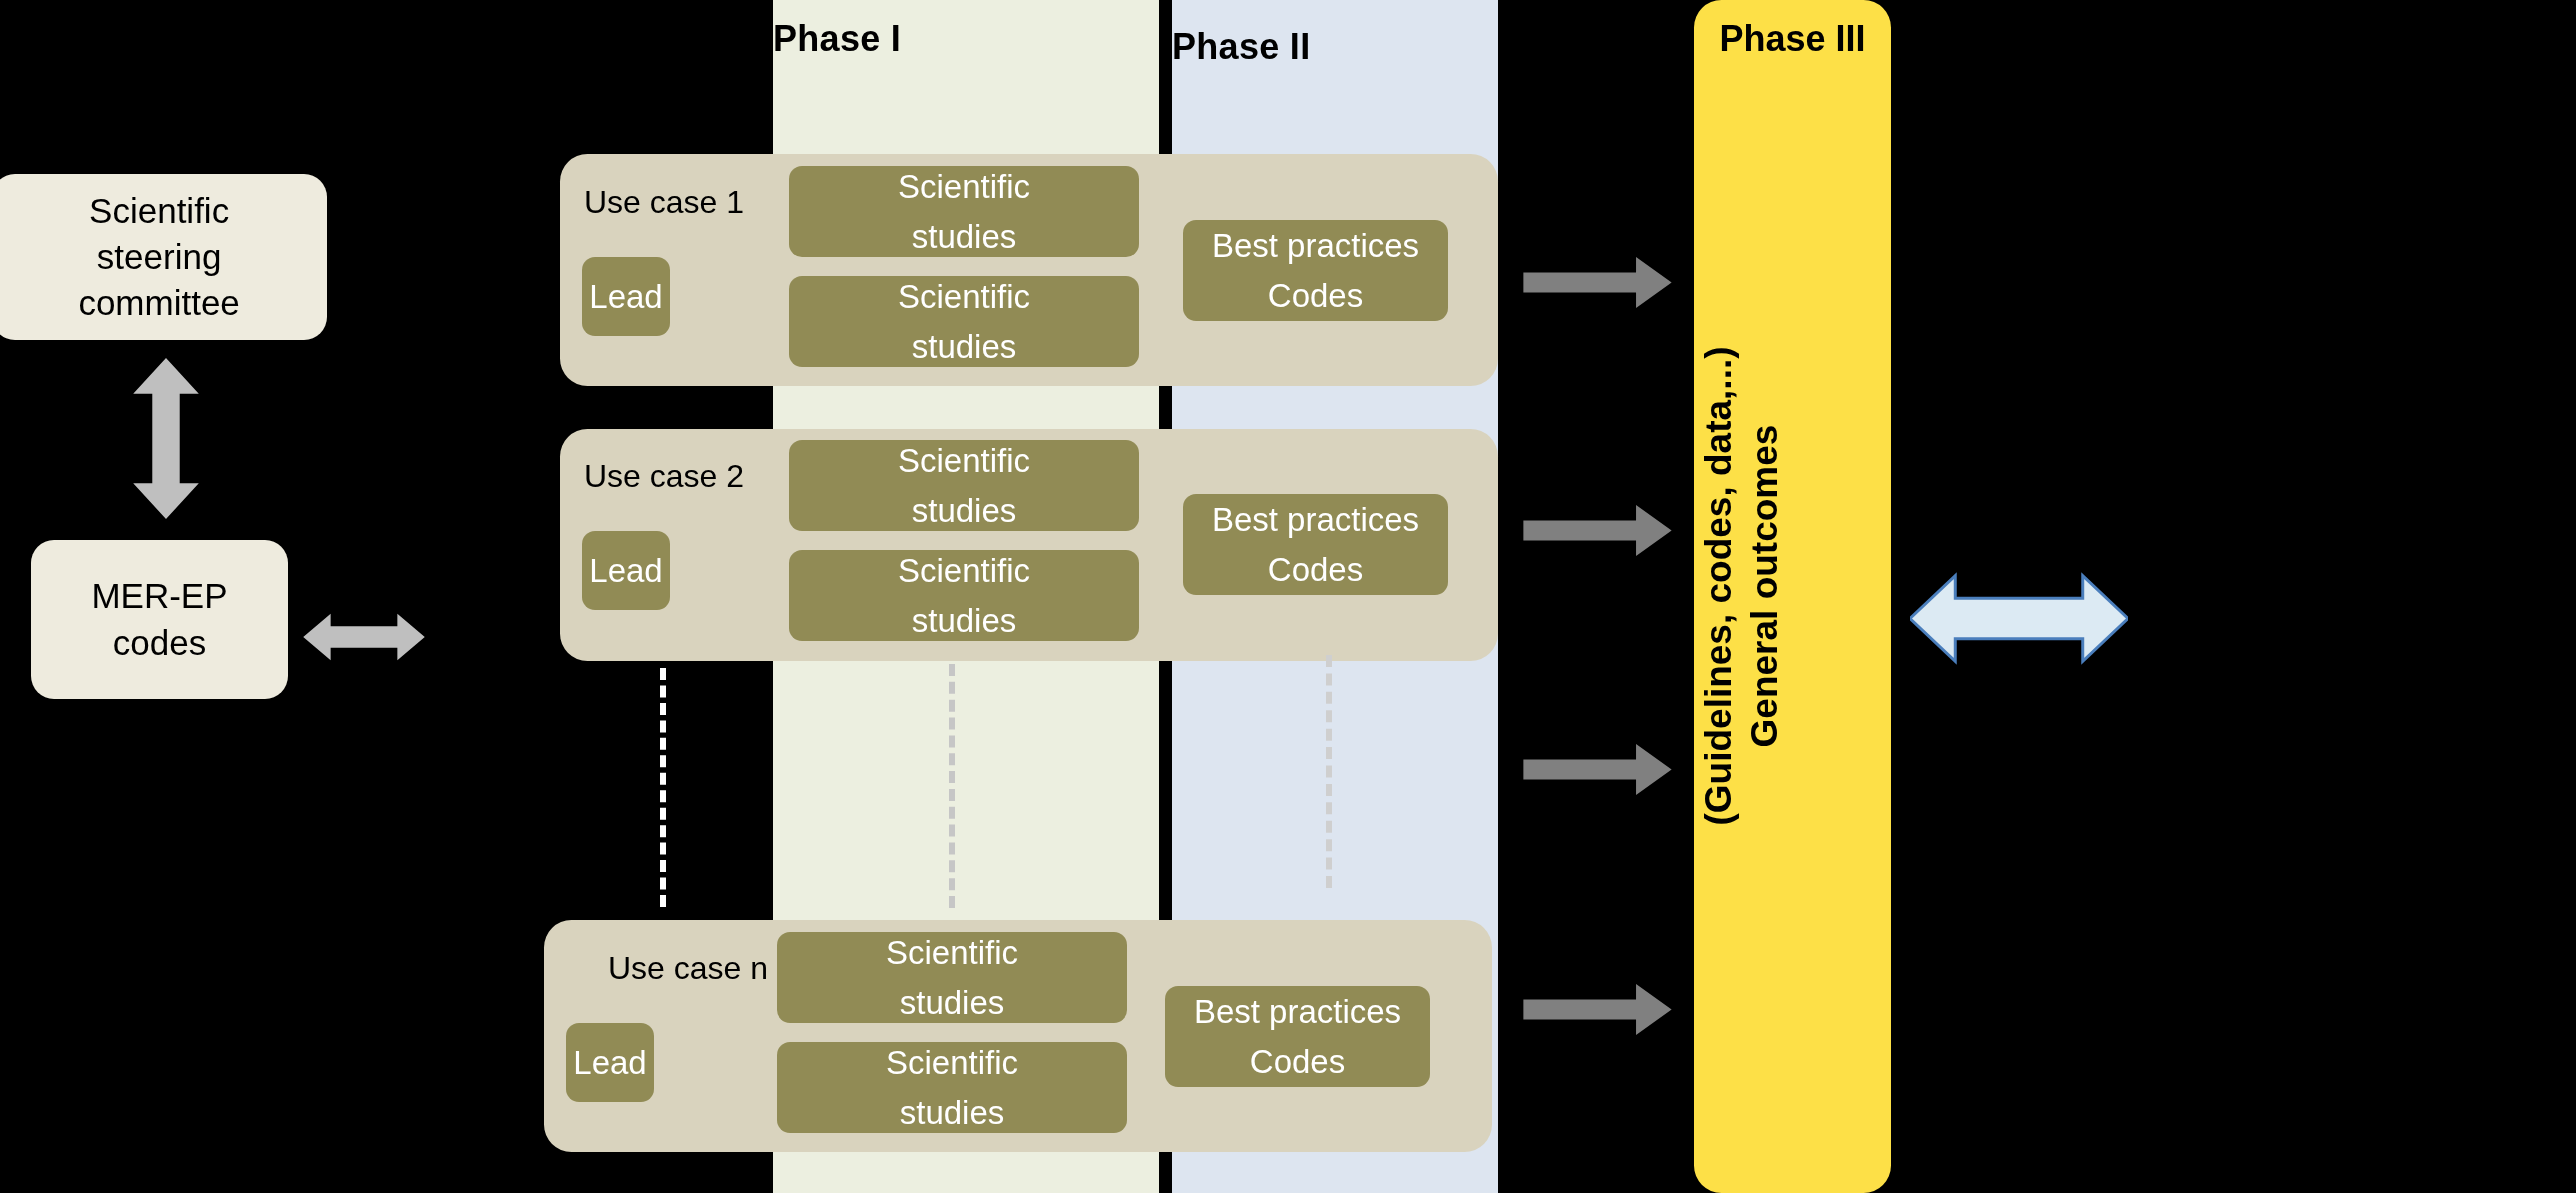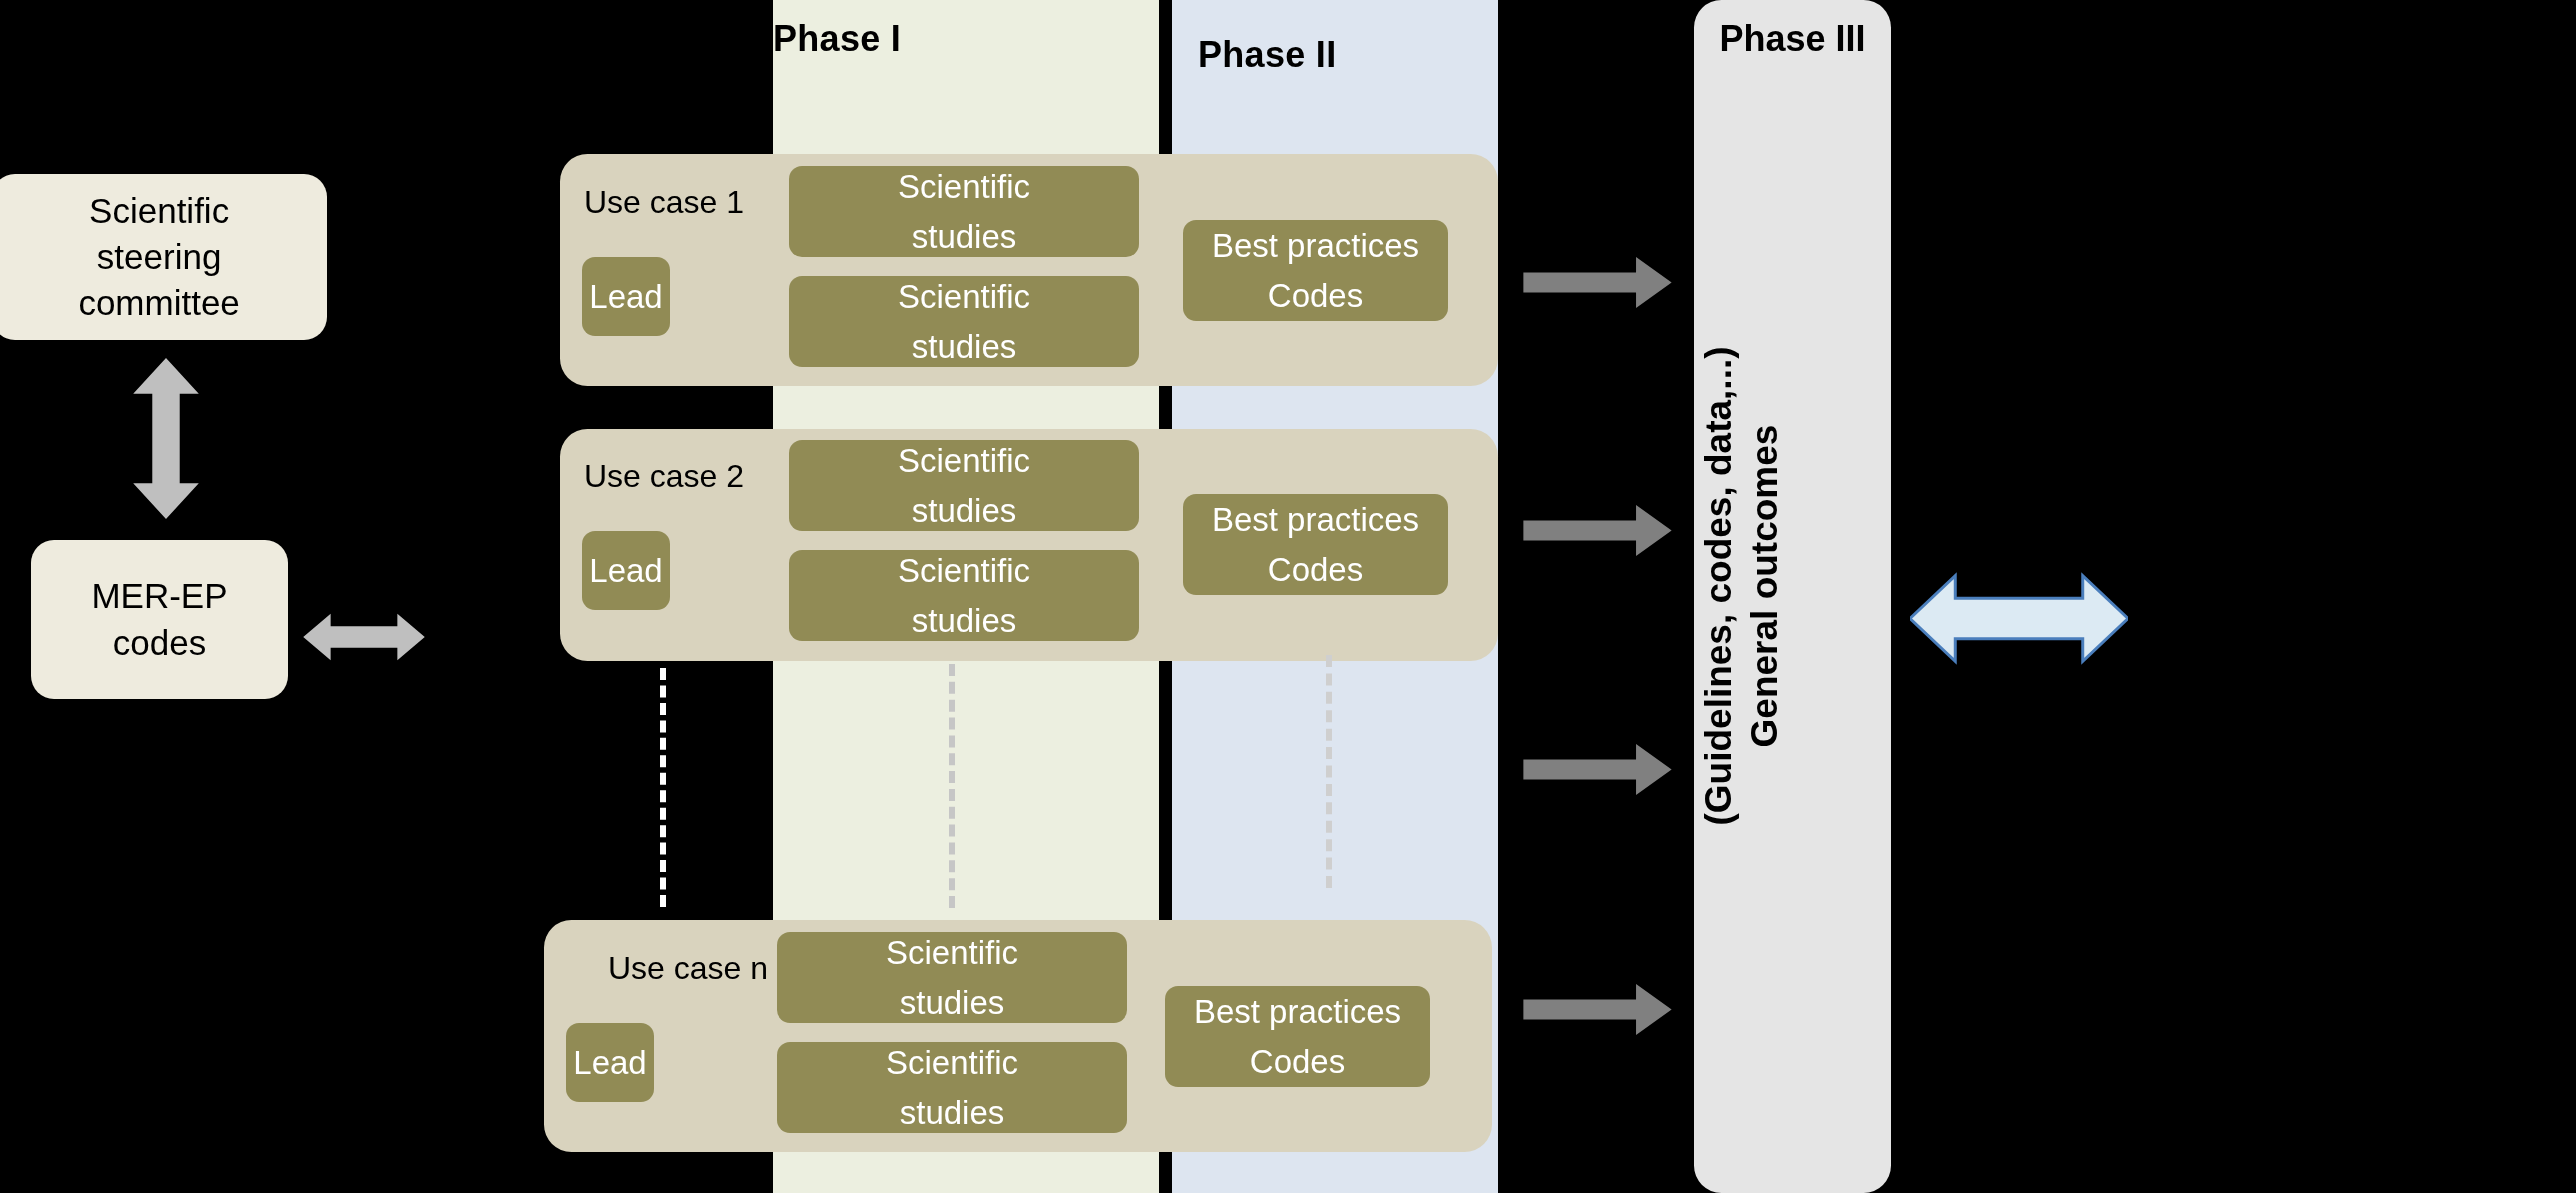--- a/index.html
+++ b/index.html
@@ -74,21 +74,21 @@
     white-space: nowrap;
   }
 
   
   #phase3-box {
     position: absolute;
     left: 1694px;
     top: 0px;
     width: 197px;
     height: 1193px;
-    background: #e5e5e5;
+    background: #fde047;
     border-radius: 27.5px;
   }
   #phase3-title {
     position: absolute;
     left: 0;
     right: 0;
     top: 18px;
     text-align: center;
     font-size: 36px;
     font-weight: bold;
@@ -146,21 +146,21 @@
 </style>
 </head>
 <body>
 
 <div id="stage">
 
   <div class="phase-col" id="phase1-col">
     <div class="phase-col-label" style="top:18px;">Phase I</div>
   </div>
   <div class="phase-col" id="phase2-col">
-    <div class="phase-col-label" style="top:34px;margin-left:26px;">Phase II</div>
+    <div class="phase-col-label" style="top:26px;">Phase II</div>
   </div>
 
   <div class="rbox cream-box" id="ssc-box" style="left:-8.4px; top:174px; width:335px; height:166px; flex-direction:column;">
     <div>Scientific</div>
     <div>steering</div>
     <div>committee</div>
   </div>
 
   <svg class="gray-arrow" style="left:127px; top:358px; width:78px; height:161px;" viewBox="0 0 130 270">
     <polygon points="65,0 120,60 88,60 88,210 120,210 65,270 10,210 42,210 42,60 10,60" fill="#BFBFBF"></polygon>

